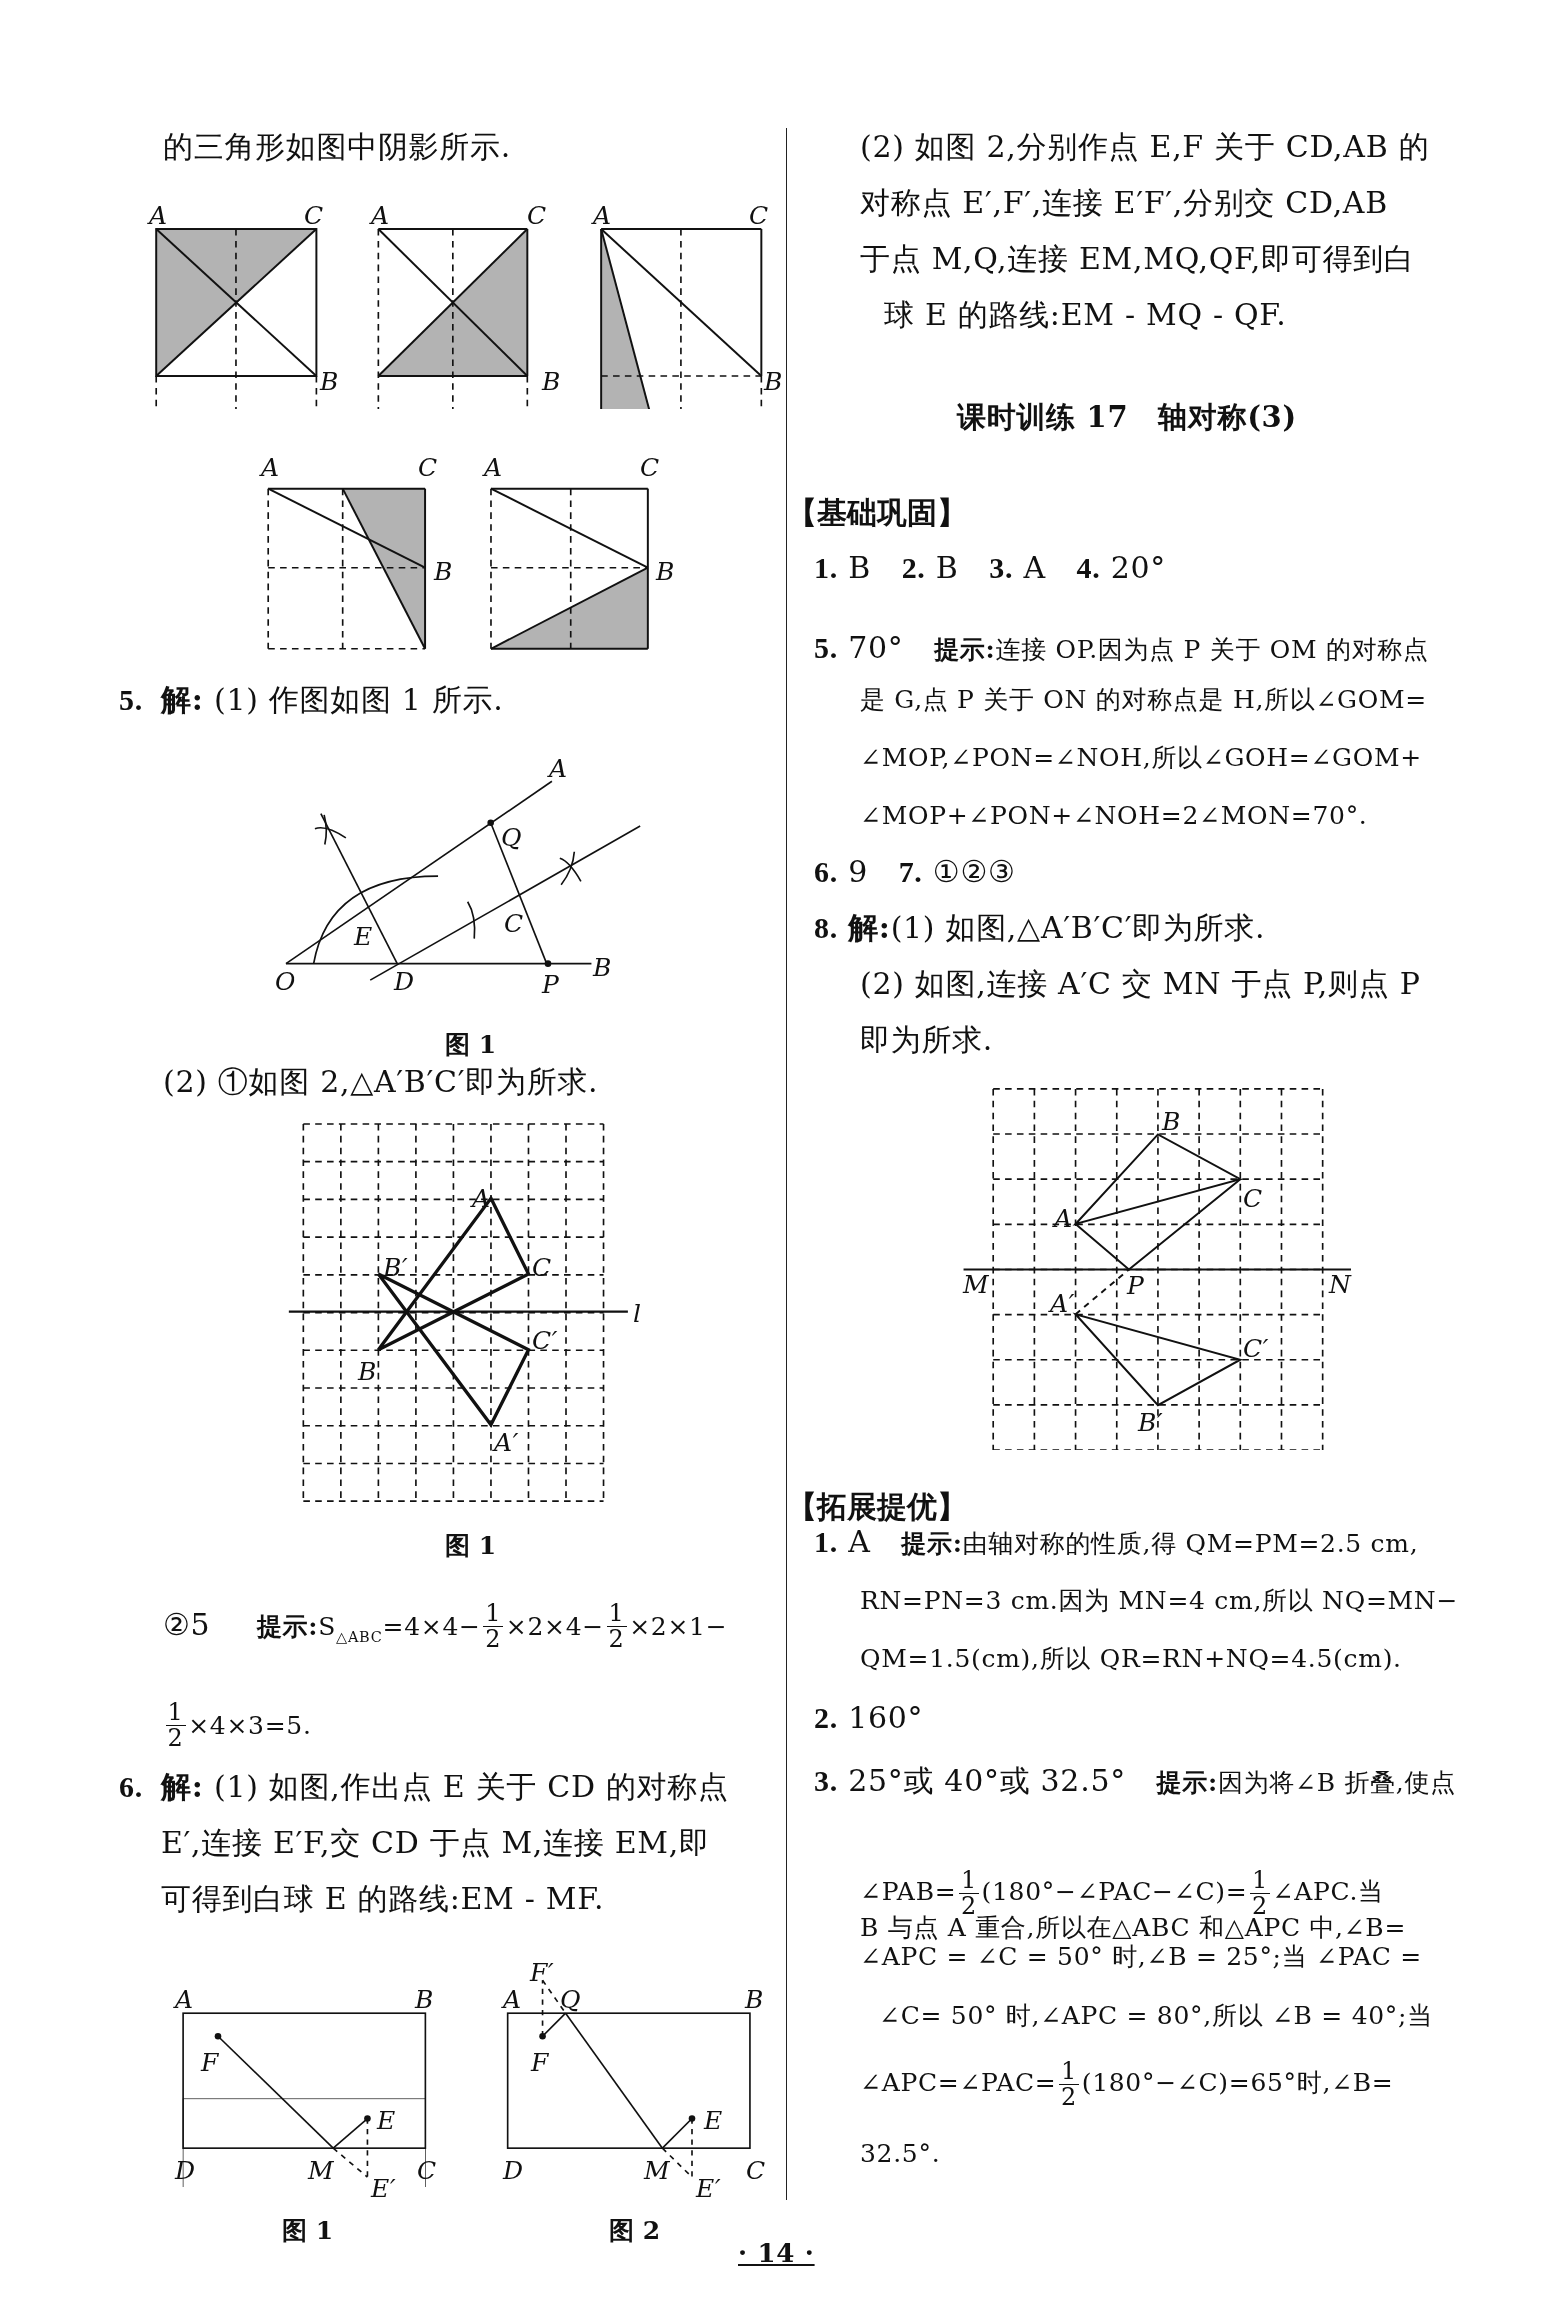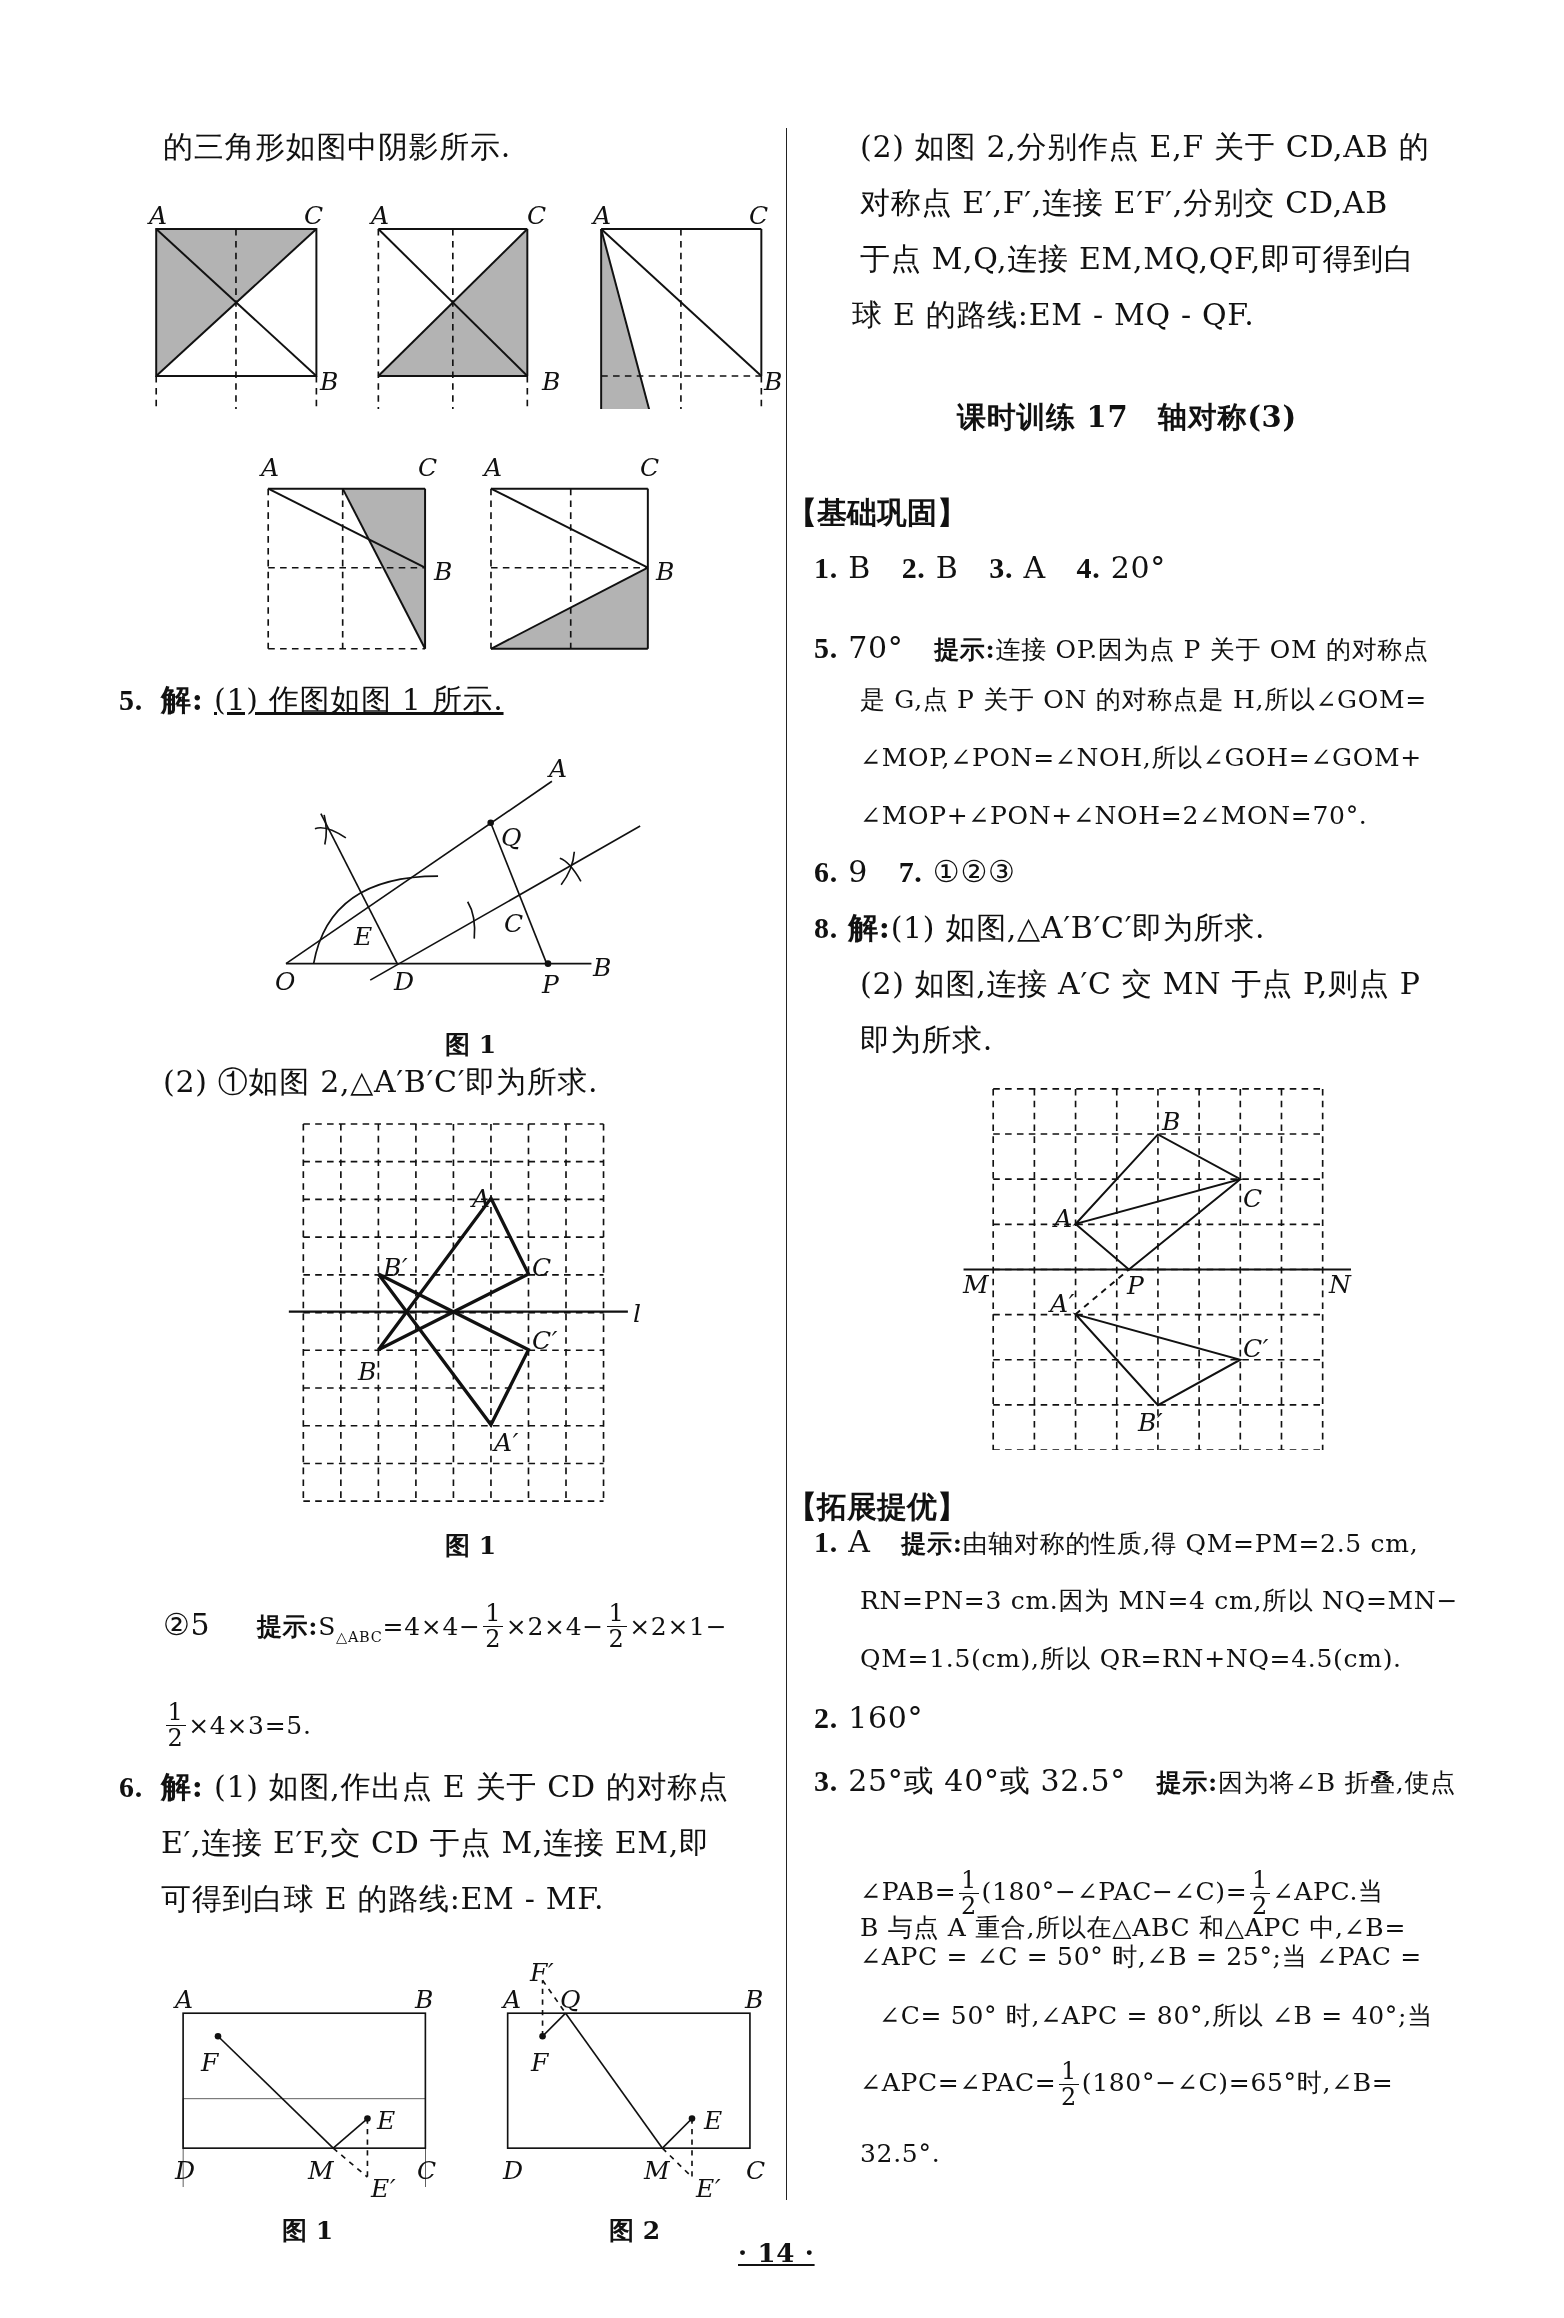--- a/index.html
+++ b/index.html
@@ -99,21 +99,21 @@
 </svg>
 <div class="txt it sm" style="left:261px;top:455px;">A</div>
 <div class="txt it sm" style="left:418px;top:455px;">C</div>
 <div class="txt it sm" style="left:434px;top:559px;">B</div>
 <div class="txt it sm" style="left:484px;top:455px;">A</div>
 <div class="txt it sm" style="left:640px;top:455px;">C</div>
 <div class="txt it sm" style="left:656px;top:559px;">B</div>
 
 <div class="txt num" style="left:119px;top:685px;">5.</div>
 <div class="txt bold" style="left:161px;top:685px;">解:</div>
-<div class="txt" style="left:214px;top:685px;text-decoration:underline;">(1) 作图如图 1 所示.</div>
+<div class="txt" style="left:214px;top:685px;">(1) 作图如图 1 所示.</div>
 
 <svg class="abs" style="left:250px;top:751px;" width="409" height="237" viewBox="0 0 620 360">
   <g stroke="#111" fill="none" stroke-width="2.5">
     <line x1="54" y1="323" x2="518" y2="323"></line>
     <line x1="54" y1="323" x2="458" y2="46"></line>
     <line x1="182" y1="348" x2="592" y2="114"></line>
     <line x1="107" y1="95" x2="223" y2="323"></line>
     <line x1="365" y1="109" x2="450" y2="323"></line>
     <path d="M96,323 Q120,190 285,190"></path>
     <path d="M98,118 Q115,112 145,132"></path>
@@ -238,21 +238,21 @@
 <div class="txt it sm" style="left:696px;top:2176px;">E′</div>
 
 <div class="cap" style="left:282px;top:2214px;">图 1</div>
 <div class="cap" style="left:609px;top:2214px;">图 2</div>
 
 <div class="divider"></div>
 
 <div class="txt" style="left:860px;top:132px;">(2) 如图 2,分别作点 E,F 关于 CD,AB 的</div>
 <div class="txt" style="left:860px;top:188px;">对称点 E′,F′,连接 E′F′,分别交 CD,AB</div>
 <div class="txt" style="left:860px;top:244px;">于点 M,Q,连接 EM,MQ,QF,即可得到白</div>
-<div class="txt" style="left:852px;top:300px;">球 E 的路线:EM - MQ - QF.</div>
+<div class="txt" style="left:884px;top:300px;">球 E 的路线:EM - MQ - QF.</div>
 
 <div class="txt bold" style="left:957px;top:403px;font-size:29px;">课时训练 17　轴对称(3)</div>
 
 <div class="section" style="left:787px;top:493px;">【基础巩固】</div>
 
 <div class="txt" style="left:814px;top:553px;">
   <span class="num">1.</span> <span>B</span>&nbsp;&nbsp;
   <span class="num">2.</span> <span>B</span>&nbsp;&nbsp;
   <span class="num">3.</span> <span>A</span>&nbsp;&nbsp;
   <span class="num">4.</span> <span>20°</span>

